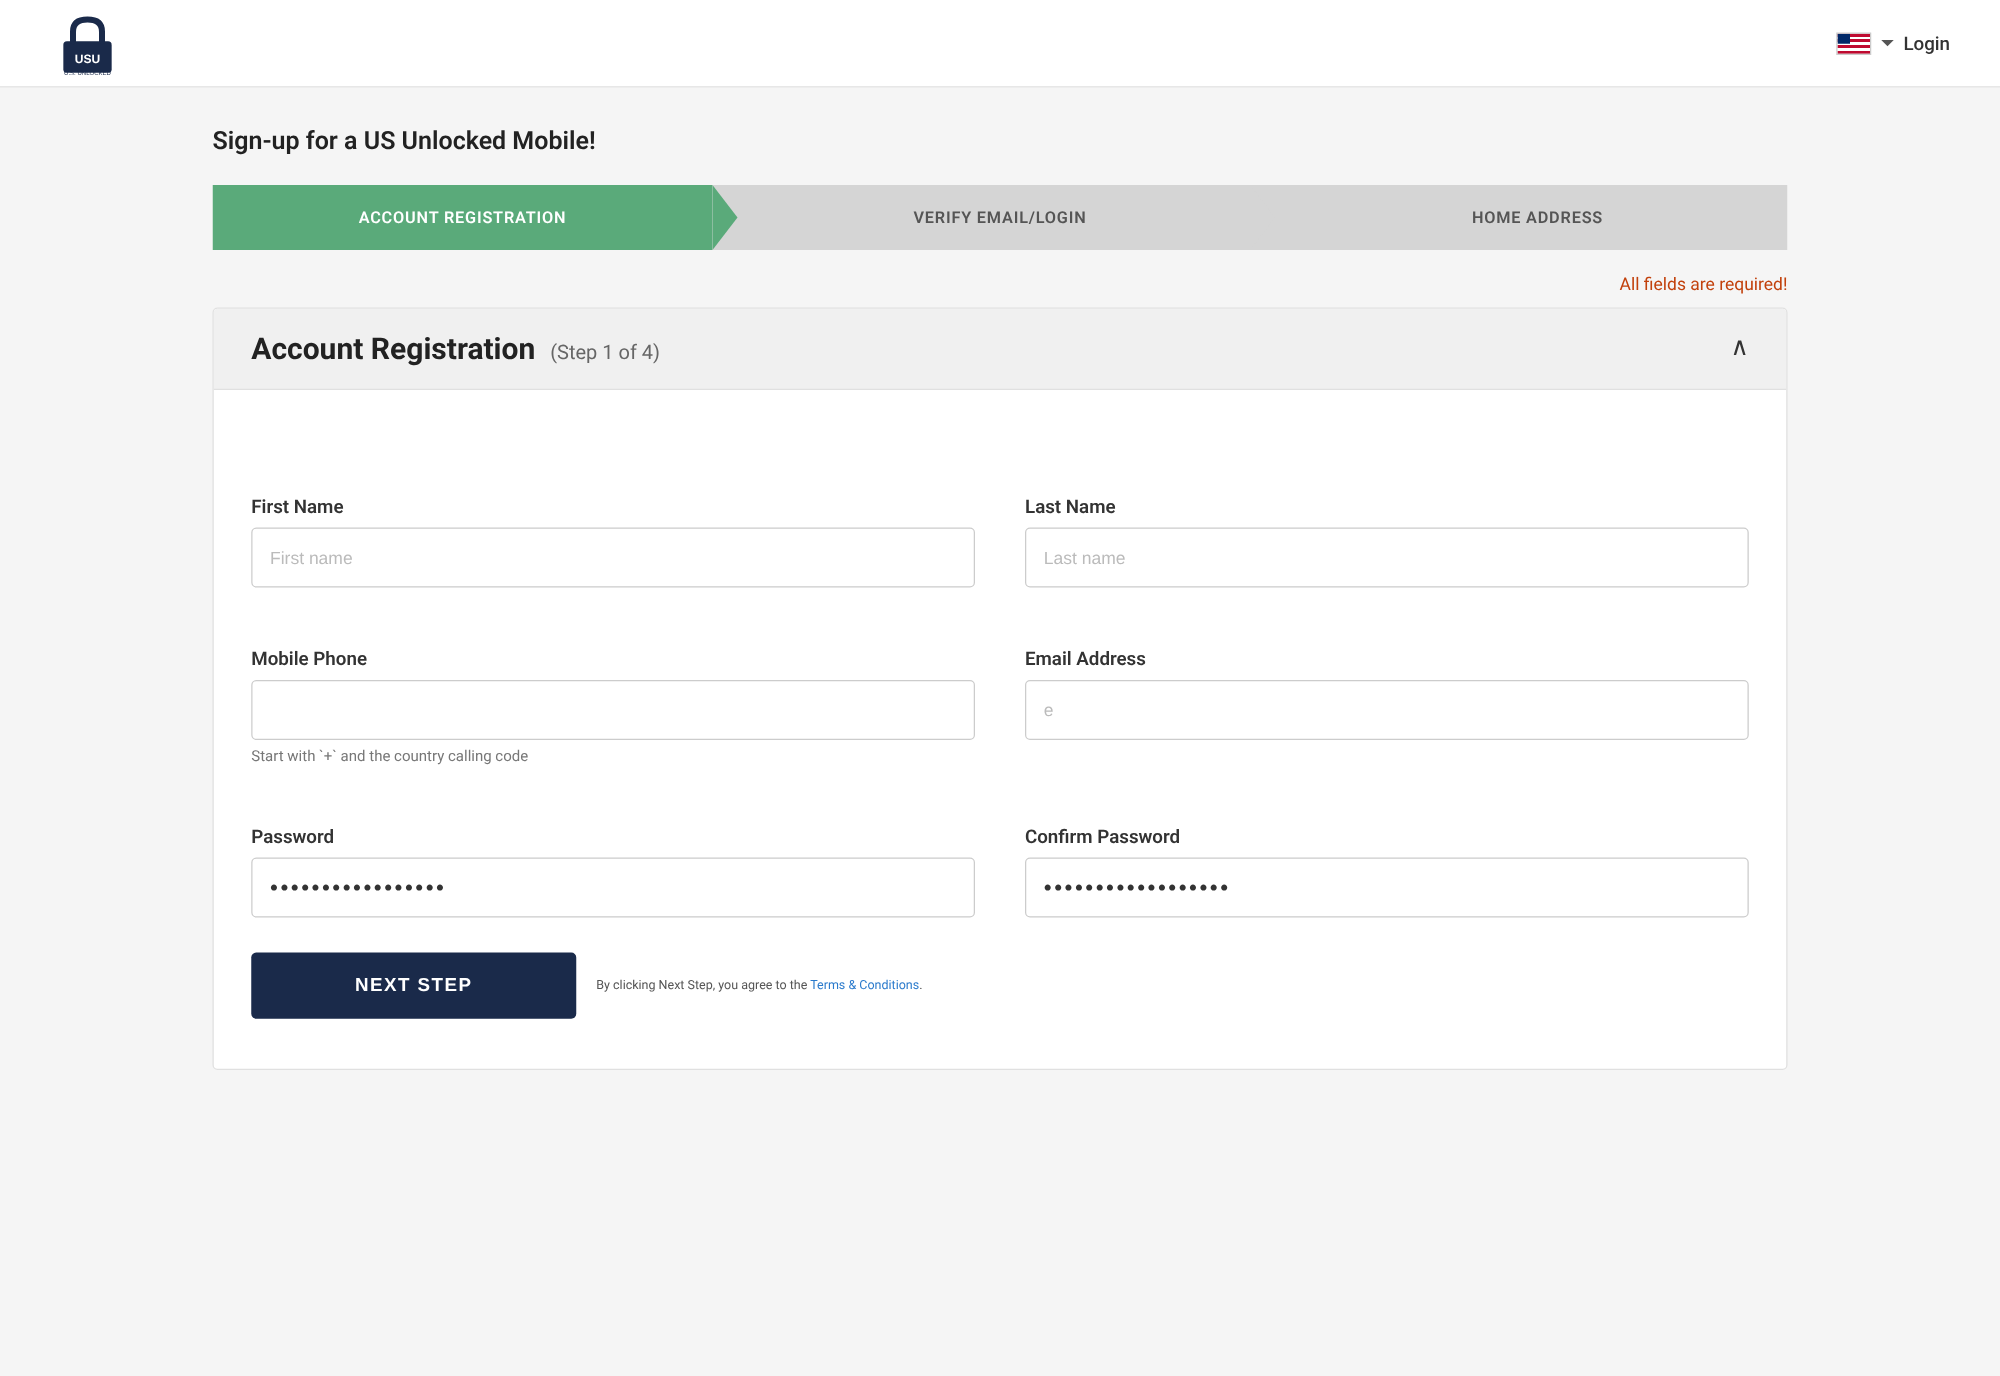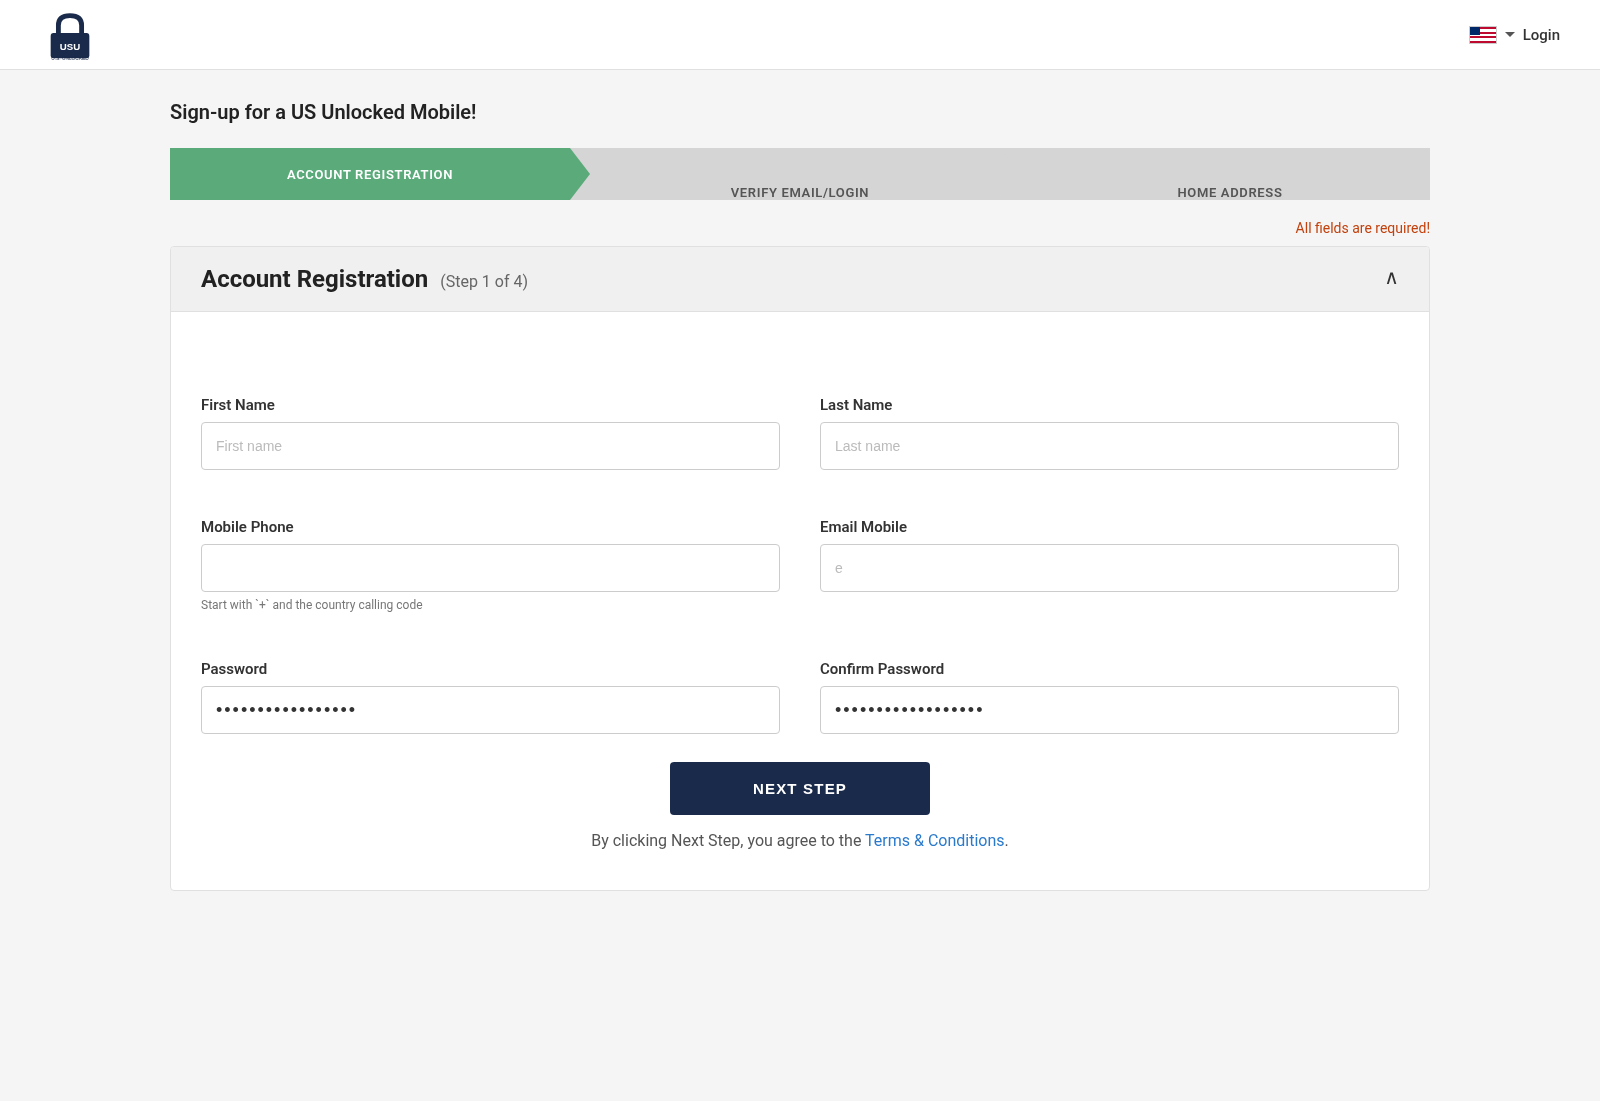--- a/index.html
+++ b/index.html
@@ -147,21 +147,20 @@
       top: 0;
       width: 0;
       height: 0;
       border-top: 26px solid transparent;
       border-bottom: 26px solid transparent;
       border-left: 20px solid #d5d5d5;
       z-index: 2;
     }
     .progress-step:not(:first-child) {
       padding-left: 30px;
-      align-items: flex-end;
     }
     .progress-step:last-child::after { display: none; }
 
     
     .required-note {
       text-align: right;
       font-size: 14px;
       color: #c2410c;
       margin-bottom: 10px;
     }
@@ -241,40 +240,40 @@
 
     
     .password-dots {
       letter-spacing: 2px;
       font-size: 18px;
     }
 
     
     .btn-area {
       display: flex;
-      flex-direction: column;
+      flex-direction: row;
       align-items: center;
       margin-top: 16px;
       gap: 16px;
     }
     .btn-next-step {
       background: #1a2a4a;
       color: #fff;
       font-size: 15px;
       font-weight: 700;
       letter-spacing: 0.08em;
       text-transform: uppercase;
       border: none;
       border-radius: 4px;
       padding: 18px 60px;
       cursor: pointer;
       min-width: 260px;
     }
     .terms-text {
-      font-size: 16px;
+      font-size: 10px;
       color: #555;
       text-align: right;
     }
     .terms-link {
       color: #2a7acc;
       text-decoration: none;
     }
   </style>
 </head>
 <body>
@@ -342,21 +341,21 @@
         </div>
       </div>
 
       <div class="form-row">
         <div class="form-group">
           <label class="form-label">Mobile Phone</label>
           <input class="form-input" type="tel" style="">
           <span class="form-hint">Start with `+` and the country calling code</span>
         </div>
         <div class="form-group">
-          <label class="form-label">Email Mobile</label>
+          <label class="form-label">Email Address</label>
           <input class="form-input" type="email" placeholder="e" style="">
         </div>
       </div>
 
       <div class="form-row">
         <div class="form-group">
           <label class="form-label">Password</label>
           <input class="form-input password-dots" type="password" value="passwordvalue1234" style="">
         </div>
         <div class="form-group">

